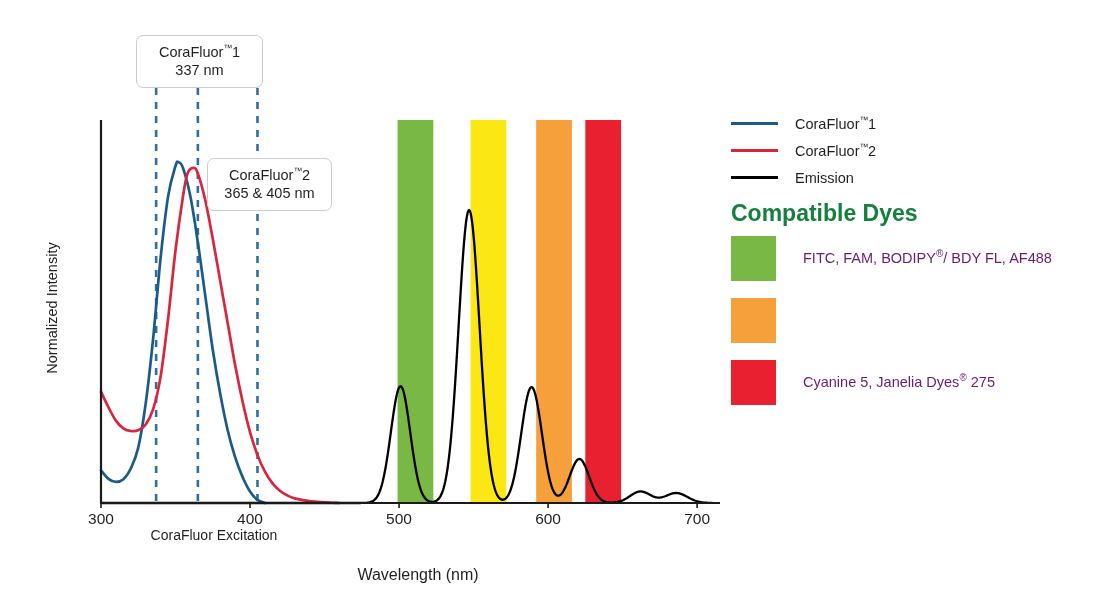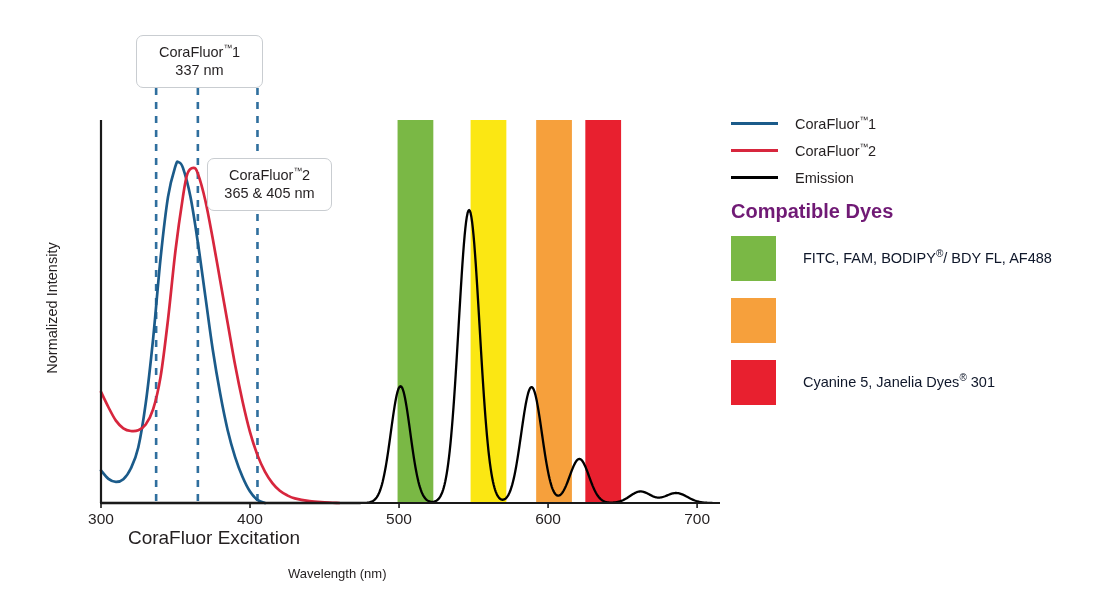--- a/index.html
+++ b/index.html
@@ -13,41 +13,41 @@
   
   .callout{position:absolute;border:1px solid #c9cdd1;border-radius:7px;
            background:#ffffff;text-align:center;line-height:1.22;
            font-size:14.5px;color:#231f20;padding:7px 12px 8px 12px;
            box-sizing:border-box;white-space:nowrap;}
   .callout .l1{display:block;}
   .callout .l2{display:block;}
   #callout-cf1{left:136px;top:35px;width:127px;}
   #callout-cf2{left:207px;top:158px;width:125px;}
   .tm{font-size:9px;vertical-align:super;letter-spacing:-.5px;}
-  .band-label{position:absolute;font-size:19px;color:#231f20;
+  .band-label{position:absolute;font-size:14px;color:#231f20;
               text-align:center;width:260px;}
-  #xlabel{position:absolute;left:288px;top:566px;width:260px;
-          font-size:13px;color:#231f20;}
+  #xlabel{position:absolute;left:288px;top:566px;width:260px;text-align:center;
+          font-size:16px;color:#231f20;}
   #ylabel{position:absolute;left:-43px;top:300px;width:190px;text-align:center;
           font-size:14.5px;color:#231f20;
           transform:rotate(-90deg);transform-origin:center center;}
 
   
   #legend{position:absolute;left:731px;top:110px;width:360px;}
   .leg-row{display:flex;align-items:center;height:27px;}
   .leg-swatch{width:47px;height:3px;margin-right:17px;flex:0 0 auto;}
   .leg-text{font-size:14.5px;color:#231f20;}
 
-  #dyes-title{position:absolute;left:731px;top:200px;font-size:20px;
-              color:#701a75;font-weight:600;}
+  #dyes-title{position:absolute;left:731px;top:200px;font-size:23px;
+              color:#15803d;font-weight:600;}
 
   #dyes-list{position:absolute;left:731px;top:236px;width:370px;}
   .dye-row{display:flex;align-items:flex-start;margin-bottom:17px;}
   .dye-swatch{width:45px;height:45px;flex:0 0 auto;margin-right:27px;}
-  .dye-text{font-size:14.5px;color:#0f172a;line-height:1.33;padding-top:11px;}
+  .dye-text{font-size:14.5px;color:#701a75;line-height:1.33;padding-top:11px;}
   .dye-text.two{padding-top:2px;}
   .reg{font-size:10px;vertical-align:super;}
 </style>
 </head>
 <body>
 
 <div id="chart-root">
 
   <svg class="plot-svg" id="plot-svg" viewBox="0 0 1110 612">
       <rect x="397.55853658536586" y="120" width="35.76585365853663" height="383" fill="#7ab845"></rect>
@@ -109,17 +109,17 @@
   <div id="dyes-list">
     <div class="dye-row">
       <span class="dye-swatch" id="dye-sw-0" style="background: rgb(122, 184, 69);"></span>
       <span class="dye-text"><span>FITC, FAM, BODIPY</span><span class="reg">®</span><span>/ BDY FL, AF488</span></span>
     </div>
     <div class="dye-row">
       <span class="dye-swatch" id="dye-sw-2" style="background: rgb(246, 160, 60);"></span>
     </div>
     <div class="dye-row">
       <span class="dye-swatch" id="dye-sw-3" style="background: rgb(232, 32, 47);"></span>
-      <span class="dye-text"><span>Cyanine 5, Janelia Dyes</span><span class="reg">®</span><span> 301</span></span>
+      <span class="dye-text"><span>Cyanine 5, Janelia Dyes</span><span class="reg">®</span><span> 275</span></span>
     </div>
   </div>
 
 </div>
 
 </body></html>

